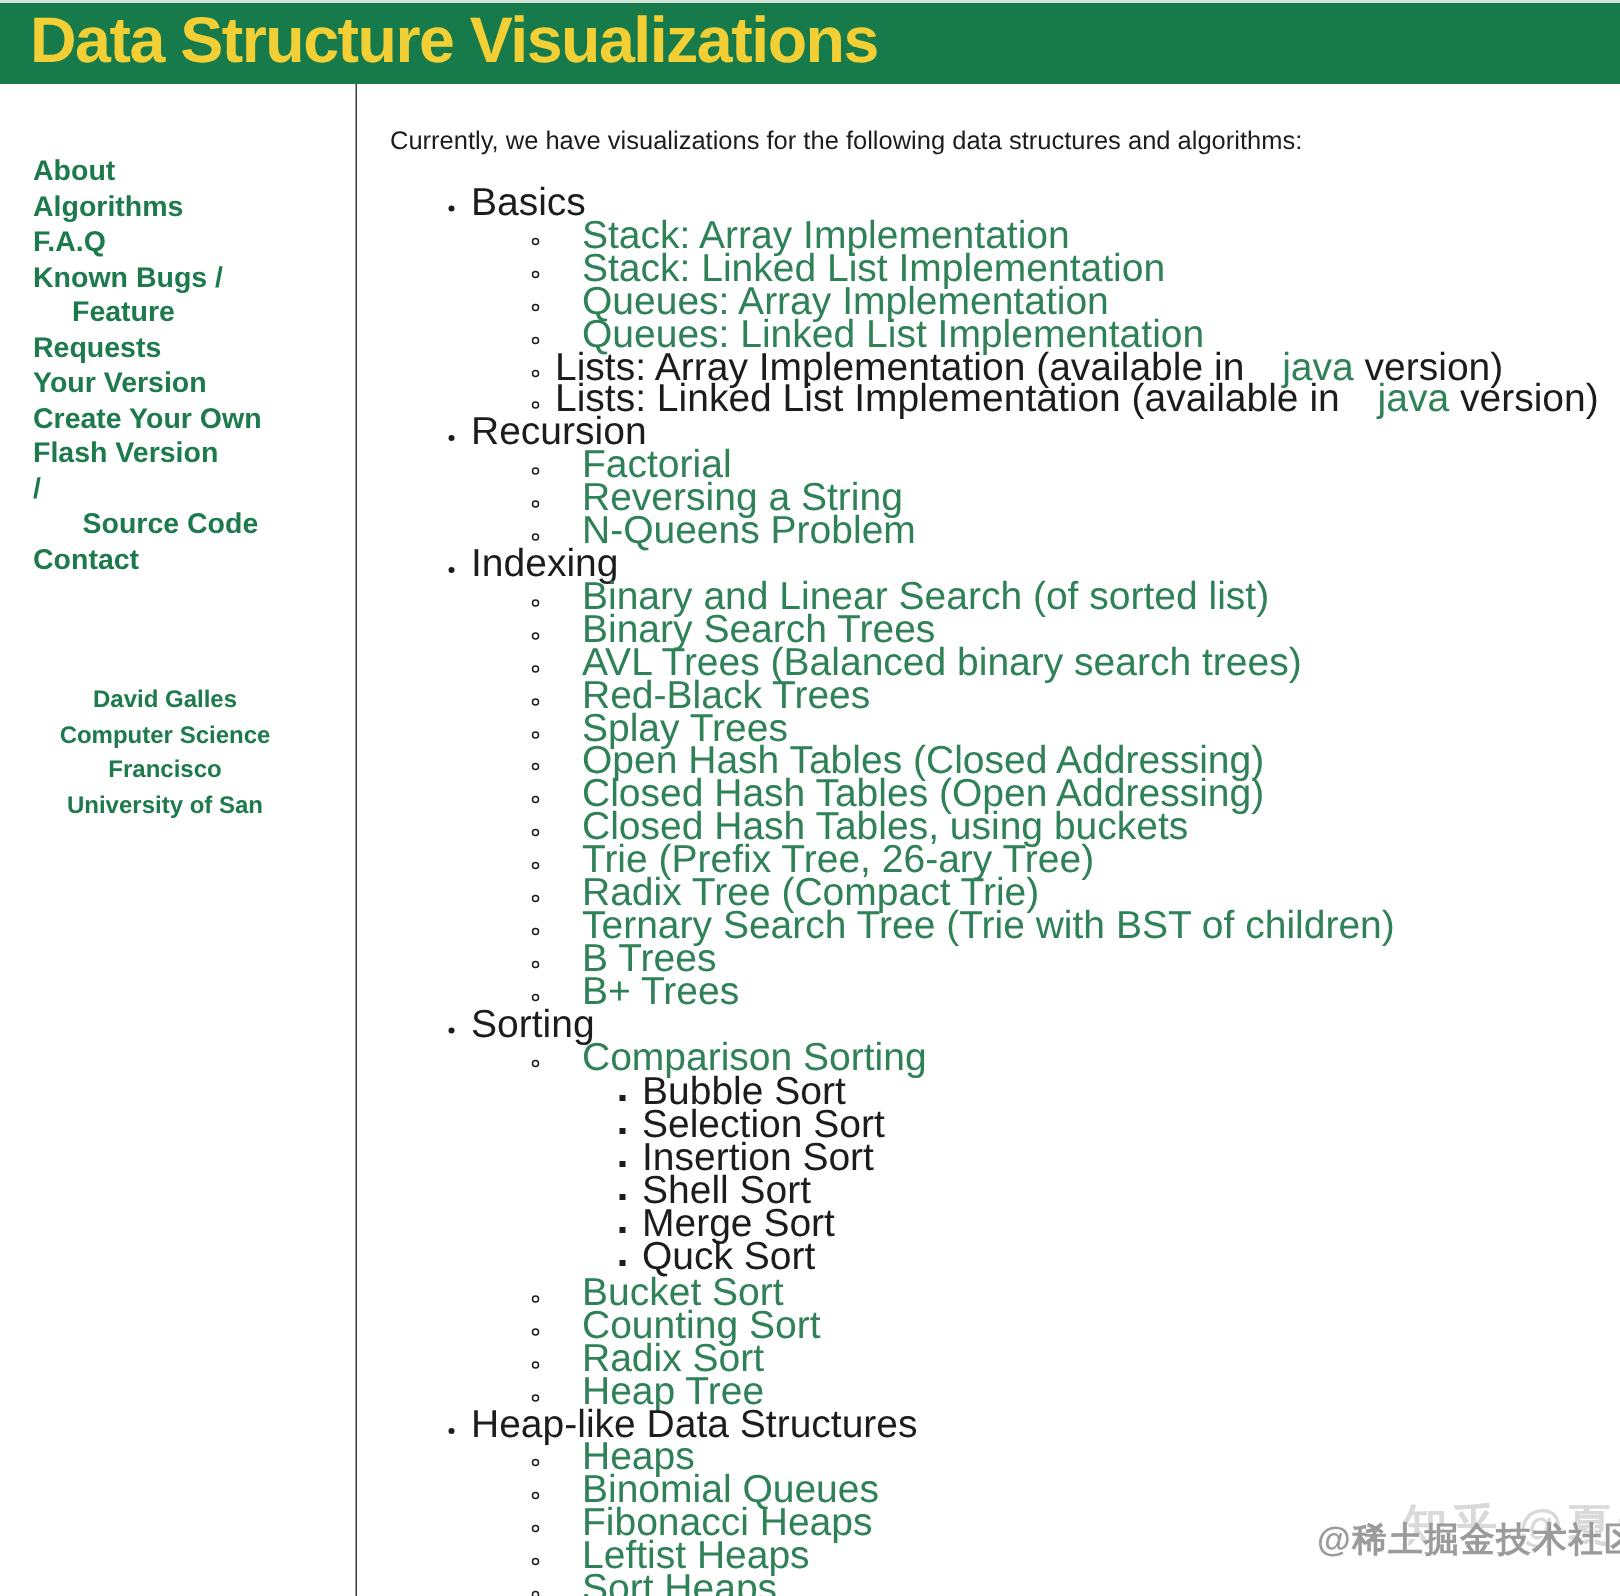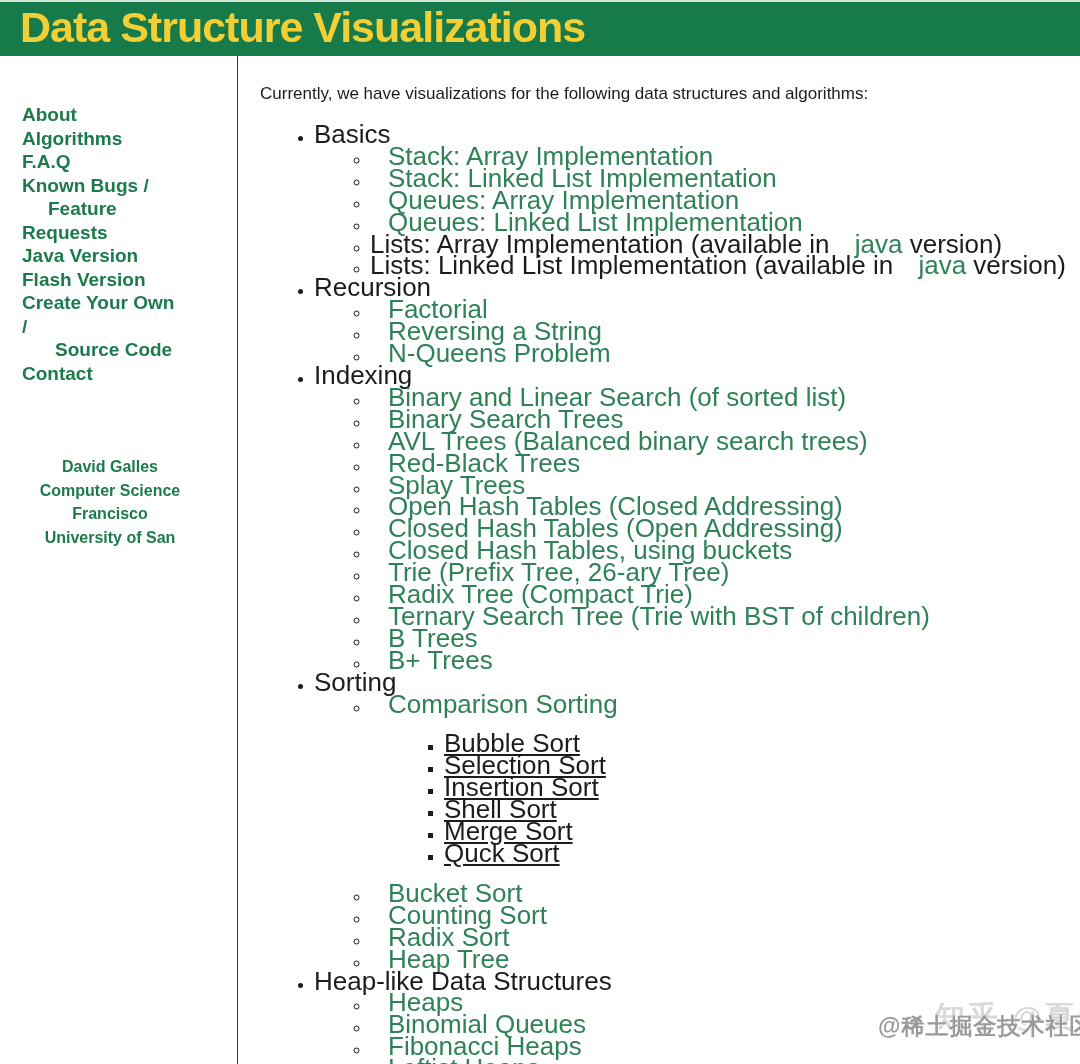--- a/index.html
+++ b/index.html
@@ -25,21 +25,21 @@
   
   .divider { position:absolute; left:236px; top:56px; width:2px; height:1008px; background:#3a3a3a; }
 
   
   .main { position:absolute; left:238px; top:56px; width:842px; height:1008px;
           padding:26px 0 0 22px; overflow:hidden; }
   .intro { font-size:17px; line-height:24px; margin-bottom:18px; white-space:nowrap; }
 
   ul.lv1 { list-style-type:disc;   margin:0; padding-left:54px; }
   ul.lv2 { list-style-type:circle; margin:0; padding-left:56px; }
-  ul.lv3 { list-style-type:square; margin:18px; padding-left:56px;text-decoration:underline; }
+  ul.lv3 { list-style-type:square; margin:2px; padding-left:56px; }
   li { font-size:26px; line-height:21.9px; color:#1c1c1c; }
   li::marker { color:#1c1c1c; font-size:15px; }
   a.glink { color:#2f8157; text-decoration:none; cursor:pointer;margin-left:18px; }
 
   
   .wm-zhihu  { position:absolute; left:935px; top:997px; font-size:30px; font-weight:bold;
                color:#d9d9d9; letter-spacing:3px; white-space:nowrap; }
   .wm-juejin { position:absolute; left:878px; top:1011px; font-size:23px; font-weight:bold;
                color:#9b9b9b; letter-spacing:1px; white-space:nowrap;
                text-shadow:1px 1px 0 #ffffff; }
@@ -54,23 +54,23 @@
 <div class="divider"></div>
 
 <div class="sidebar">
   <div id="side-links">
       <div class="side-link">About</div>
       <div class="side-link">Algorithms</div>
       <div class="side-link">F.A.Q</div>
       <div class="side-link">Known Bugs /</div>
       <div class="side-link ind1">Feature</div>
       <div class="side-link">Requests</div>
-      <div class="side-link">Java Version</div>
+      <div class="side-link">Your Version</div>
+      <div class="side-link">Create Your Own</div>
       <div class="side-link">Flash Version</div>
-      <div class="side-link">Create Your Own</div>
       <div class="side-link">/</div>
       <div class="side-link ind2">Source Code</div>
       <div class="side-link">Contact</div>
     </div>
   <div class="author" id="author-block">
       <div>David Galles</div>
       <div>Computer Science</div>
       <div>Francisco</div>
       <div>University of San</div>
     </div>

